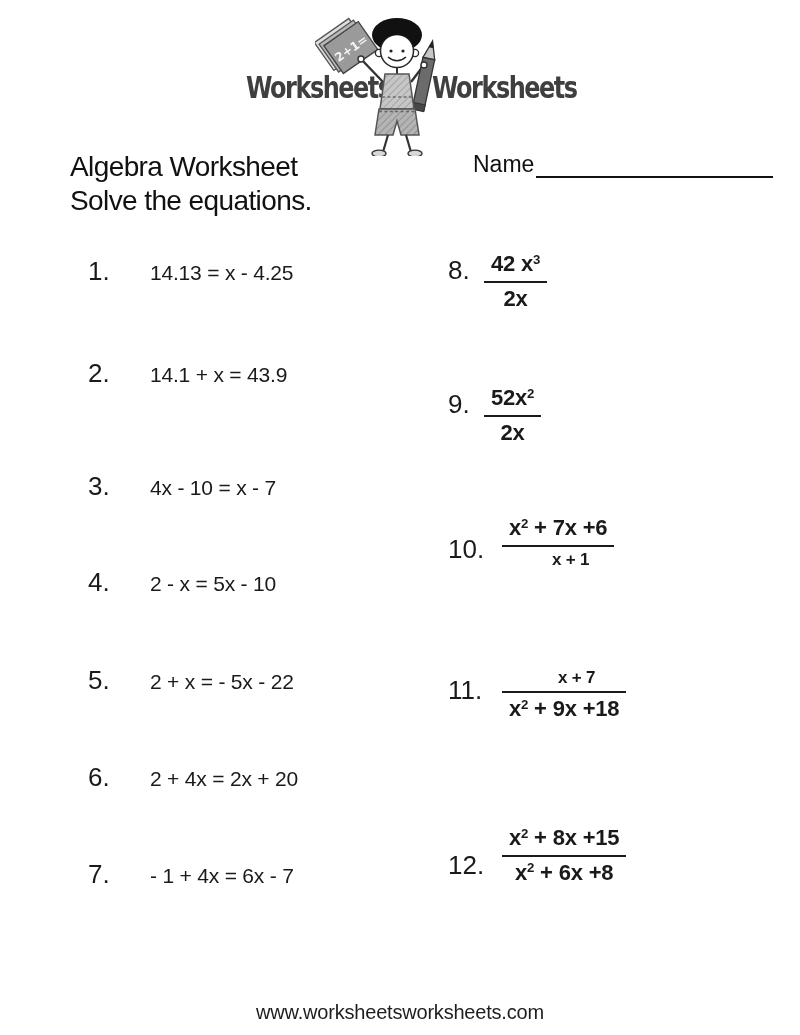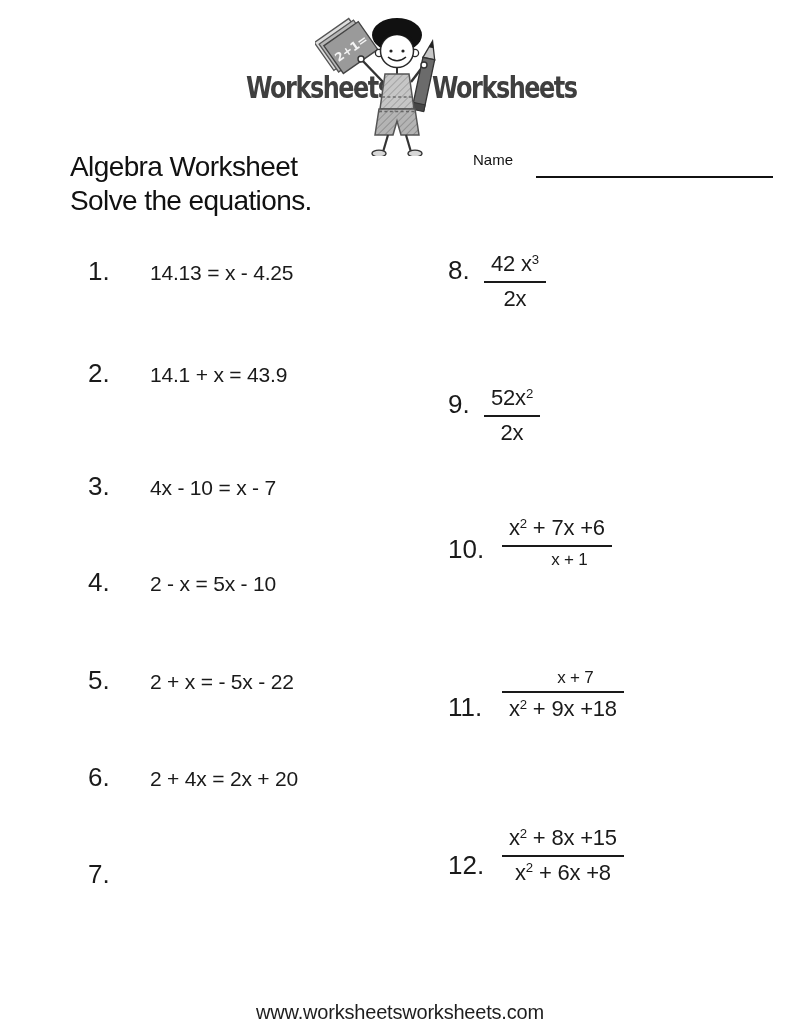--- a/index.html
+++ b/index.html
@@ -14,43 +14,43 @@
     font-family:"DejaVu Sans", sans-serif; font-weight:800;
     font-size:24px; letter-spacing:-1.5px; color:#3f3f3f;
     transform:scaleY(1.28); transform-origin:top left; white-space:nowrap;
   }
   .logo-word.left  { left:246px; }
   .logo-word.right { left:432px; }
   .kid-svg { position:absolute; left:315px; top:6px; width:125px; height:150px; }
 
   
   .title-block { position:absolute; left:70px; top:150px; font-size:28px; line-height:34px; letter-spacing:-0.6px; color:#111; }
-  .name-label  { position:absolute; left:473px; top:151px; font-size:15px; color:#111; }
+  .name-label  { position:absolute; left:473px; top:151px; font-size:23px; color:#111; }
   .name-line   { position:absolute; left:536px; top:150px; width:237px; height:26px; border-bottom:2px solid #111; }
 
   
   .prob-l { position:absolute; left:88px; display:flex; align-items:baseline; }
   .prob-l .pnum { width:38px; font-size:26px; flex:none; }
   .prob-l .peq  { font-size:21px; letter-spacing:-0.2px; white-space:nowrap;margin-left:24px; }
   .l1{top:256px} .l2{top:358px} .l3{top:471px} .l4{top:567px}
   .l5{top:665px} .l6{top:762px} .l7{top:859px}
 
   
   .prob-r { position:absolute; left:448px; display:flex; align-items:flex-start; }
   .prob-r .pnum { width:36px; font-size:26px; flex:none; }
-  .frac { display:inline-flex; flex-direction:column; align-items:center; }
+  .frac { display:inline-flex; flex-direction:column; align-items:center;font-weight:bold; }
   .frac .bar { align-self:stretch; height:2px; background:#1a1a1a; margin:3px 0 2px; }
   .frac .fnum, .frac .fden { font-size:22px; padding:0 7px; letter-spacing:-0.2px; white-space:nowrap; line-height:1.25; }
   .frac .small { font-size:17px;margin-left:25px; }
   .frac.indent { margin-left:18px; }
   sup { font-size:0.6em; vertical-align:baseline; position:relative; top:-0.55em; }
   .r8 {top:250px}  .r8  .pnum{margin-top:5px}
   .r9 {top:384px}  .r9  .pnum{margin-top:5px}
   .r10{top:514px}  .r10 .pnum{margin-top:20px}
-  .r11{top:667px}  .r11 .pnum{margin-top:25px}
+  .r11{top:667px}  .r11 .pnum{margin-top:8px}
   .r12{top:824px}  .r12 .pnum{margin-top:26px}
 
   
   .footer { position:absolute; left:0; right:0; top:1001px; text-align:center; font-size:20px; letter-spacing:-0.2px; color:#1e1e1e; }
 </style>
 </head>
 <body>
 
 <div class="page">
 
@@ -135,20 +135,21 @@
   <div class="prob-l l5">
     <span class="pnum">5.</span>
     <span class="peq">2 + x = - 5x - 22</span>
   </div>
   <div class="prob-l l6">
     <span class="pnum">6.</span>
     <span class="peq">2 + 4x = 2x + 20</span>
   </div>
   <div class="prob-l l7">
     <span class="pnum">7.</span>
+    <span class="peq">- 1 + 4x = 6x - 7</span>
   </div>
 
   <div class="prob-r r8">
     <span class="pnum">8.</span>
     <span class="frac">
       <span class="fnum">42 x<sup>3</sup></span>
       <span class="bar"></span>
       <span class="fden">2x</span>
     </span>
   </div>

